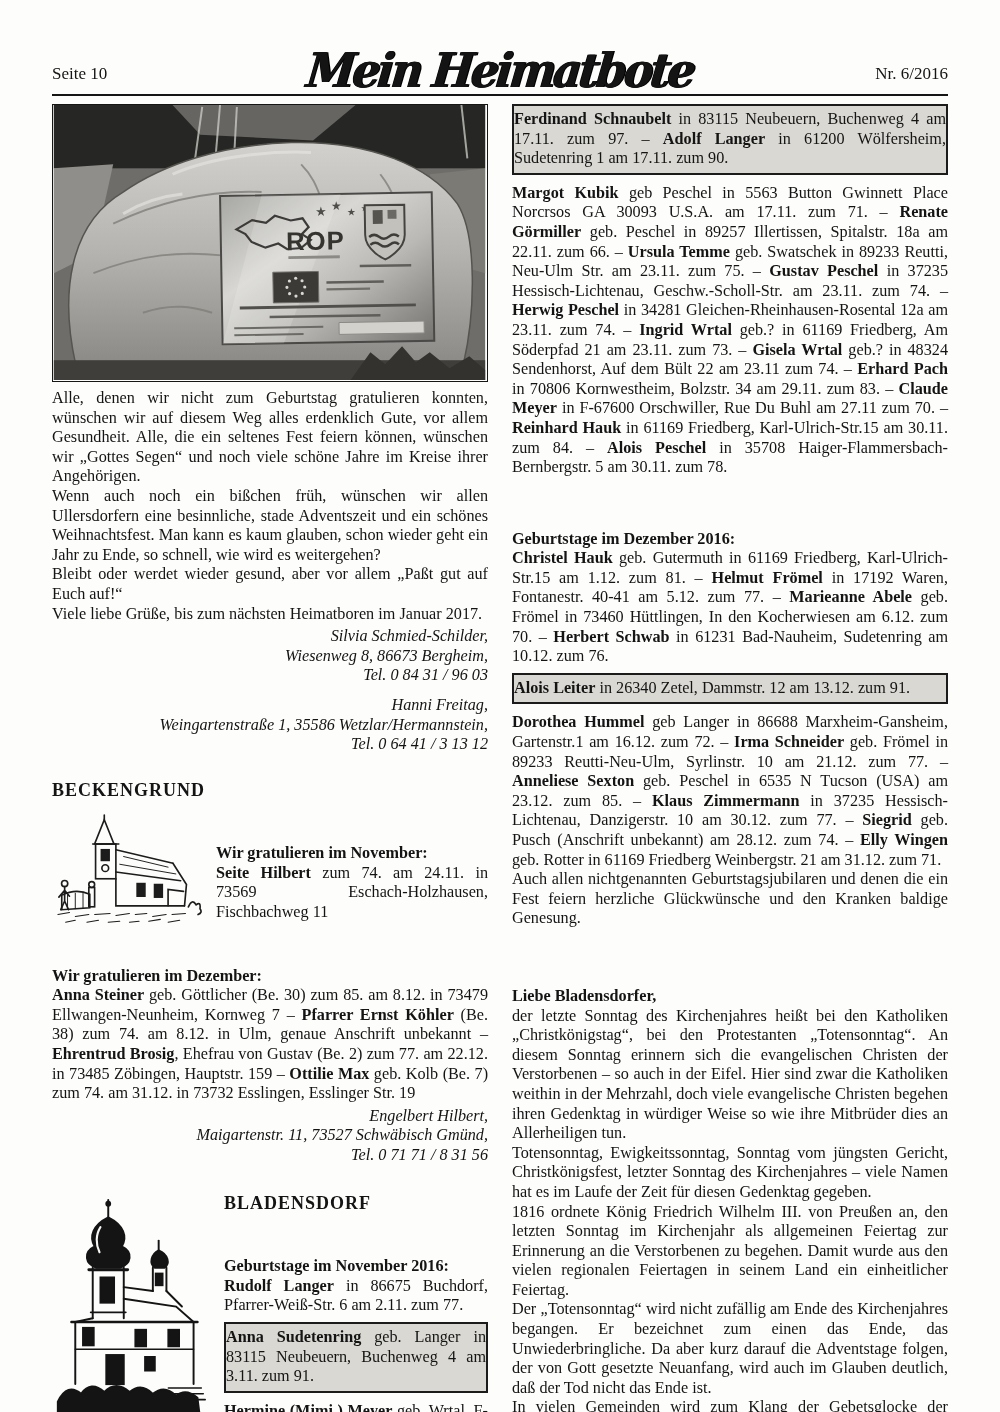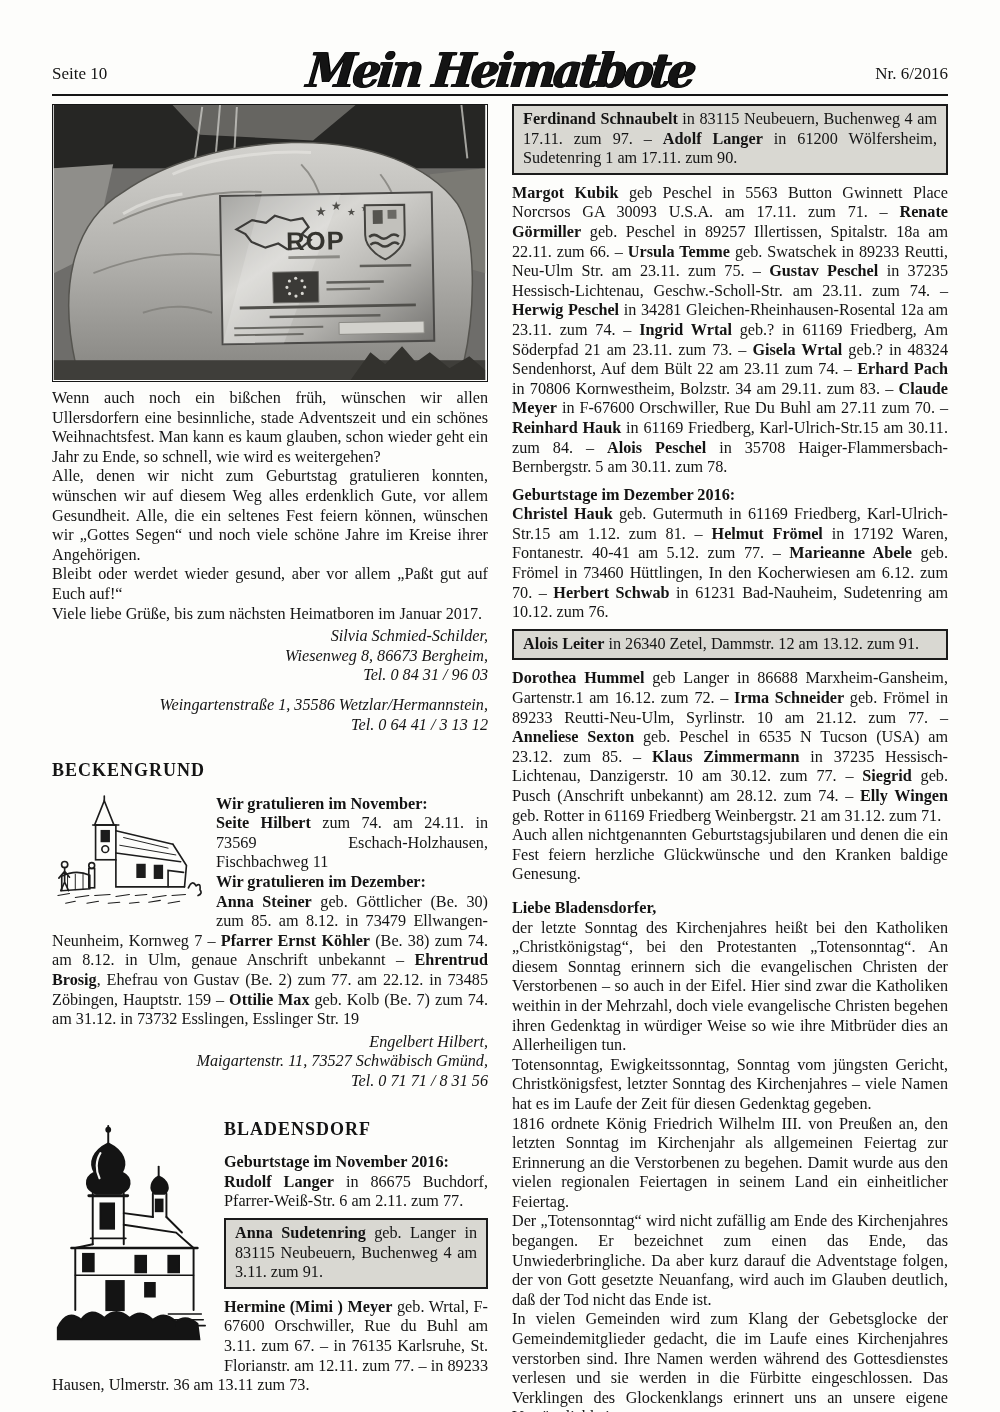--- a/index.html
+++ b/index.html
@@ -18,27 +18,27 @@
     font-family:"DejaVu Serif", serif;font-weight:bold;font-style:italic;
     font-size:44px;line-height:.95;letter-spacing:-3px;
     transform:skewX(-6deg) scaleY(1.08);
     text-shadow:1.2px 0 #000, -.6px 0 #000;
   }
   .header-rule{border-bottom:2.5px solid #151515;margin-top:2px;}
   
   .columns{display:flex;gap:24px;margin-top:8px;}
   .col{width:436px;font-size:16.2px;line-height:19.6px;text-align:justify;hyphens:auto;}
   p{margin:0;}
-  .bold-line{font-weight:bold;}
+  .bold-line{font-weight:bold;margin-top:44px;}
   .spacer-s{height:8px;} .spacer-m{height:14px;}
   
   .graybox{
     background:var(--box-bg,#d9d8d2);
     border:2px solid var(--box-border,#1b1b1b);
-    padding:4px 9px;margin:6px 0 9px 0;overflow:hidden;
+    padding:4px 0;margin:6px 0 9px 0;overflow:hidden;
   }
   
   .sig{font-style:italic;text-align:right;margin:3px 0 10px 0;}
   
   .section-title{
     font-weight:bold;text-align:left;font-size:18px;letter-spacing:1px;
     margin:26px 0 14px 0;
   }
   .bladensdorf .section-title{margin:10px 0 14px 0;}
   
@@ -139,31 +139,32 @@
             <rect x="140" y="72" width="52" height="2.5" fill="#5f5e5a"></rect>
             <rect x="18" y="112" width="178" height="3" fill="#504f4b"></rect>
             <rect x="48" y="122" width="112" height="2.5" fill="#5f5e5a"></rect>
             <rect x="12" y="133" width="90" height="2" fill="#6b6a65"></rect>
             <rect x="118" y="130" width="86" height="12" fill="#d2d1cc" stroke="#8a8984"></rect>
             <rect x="12" y="140" width="70" height="2" fill="#6b6a65"></rect>
           </g>
         </svg>
       </div>
 
+      <p>Alle, denen wir nicht zum Geburtstag gratulieren konnten, wünschen wir auf diesem Weg alles erdenklich Gute, vor allem Gesundheit. Alle, die ein seltenes Fest feiern können, wünschen wir „Gottes Segen“ und noch viele schöne Jahre im Kreise ihrer Angehörigen.</p>
       <p>Wenn auch noch ein bißchen früh, wünschen wir allen Ullersdorfern eine besinnliche, stade Adventszeit und ein schönes Weihnachtsfest. Man kann es kaum glauben, schon wieder geht ein Jahr zu Ende, so schnell, wie wird es weitergehen?</p>
-      <p>Alle, denen wir nicht zum Geburtstag gratulieren konnten, wünschen wir auf diesem Weg alles erdenklich Gute, vor allem Gesundheit. Alle, die ein seltenes Fest feiern können, wünschen wir „Gottes Segen“ und noch viele schöne Jahre im Kreise ihrer Angehörigen.</p>
       <p>Bleibt oder werdet wieder gesund, aber vor allem „Paßt gut auf Euch auf!“</p>
       <p>Viele liebe Grüße, bis zum nächsten Heimatboren im Januar 2017.</p>
 
       <div class="sig">
         <div>Silvia Schmied-Schilder,</div>
         <div>Wiesenweg 8, 86673 Bergheim,</div>
         <div>Tel. 0 84 31 / 96 03</div>
       </div>
       <div class="sig">
+        <div>Hanni Freitag,</div>
         <div>Weingartenstraße 1, 35586 Wetzlar/Hermannstein,</div>
         <div>Tel. 0 64 41 / 3 13 12</div>
       </div>
 
       <div class="beckengrund">
         <div class="section-title">BECKENGRUND</div>
         <div class="church-float">
           <svg viewBox="0 0 155 120" width="150" height="116">
             <g stroke="#1c1c1c" stroke-width="1.7" fill="none" stroke-linecap="round">
               <path d="M54,6 L64,31 L44,31 Z"></path>

